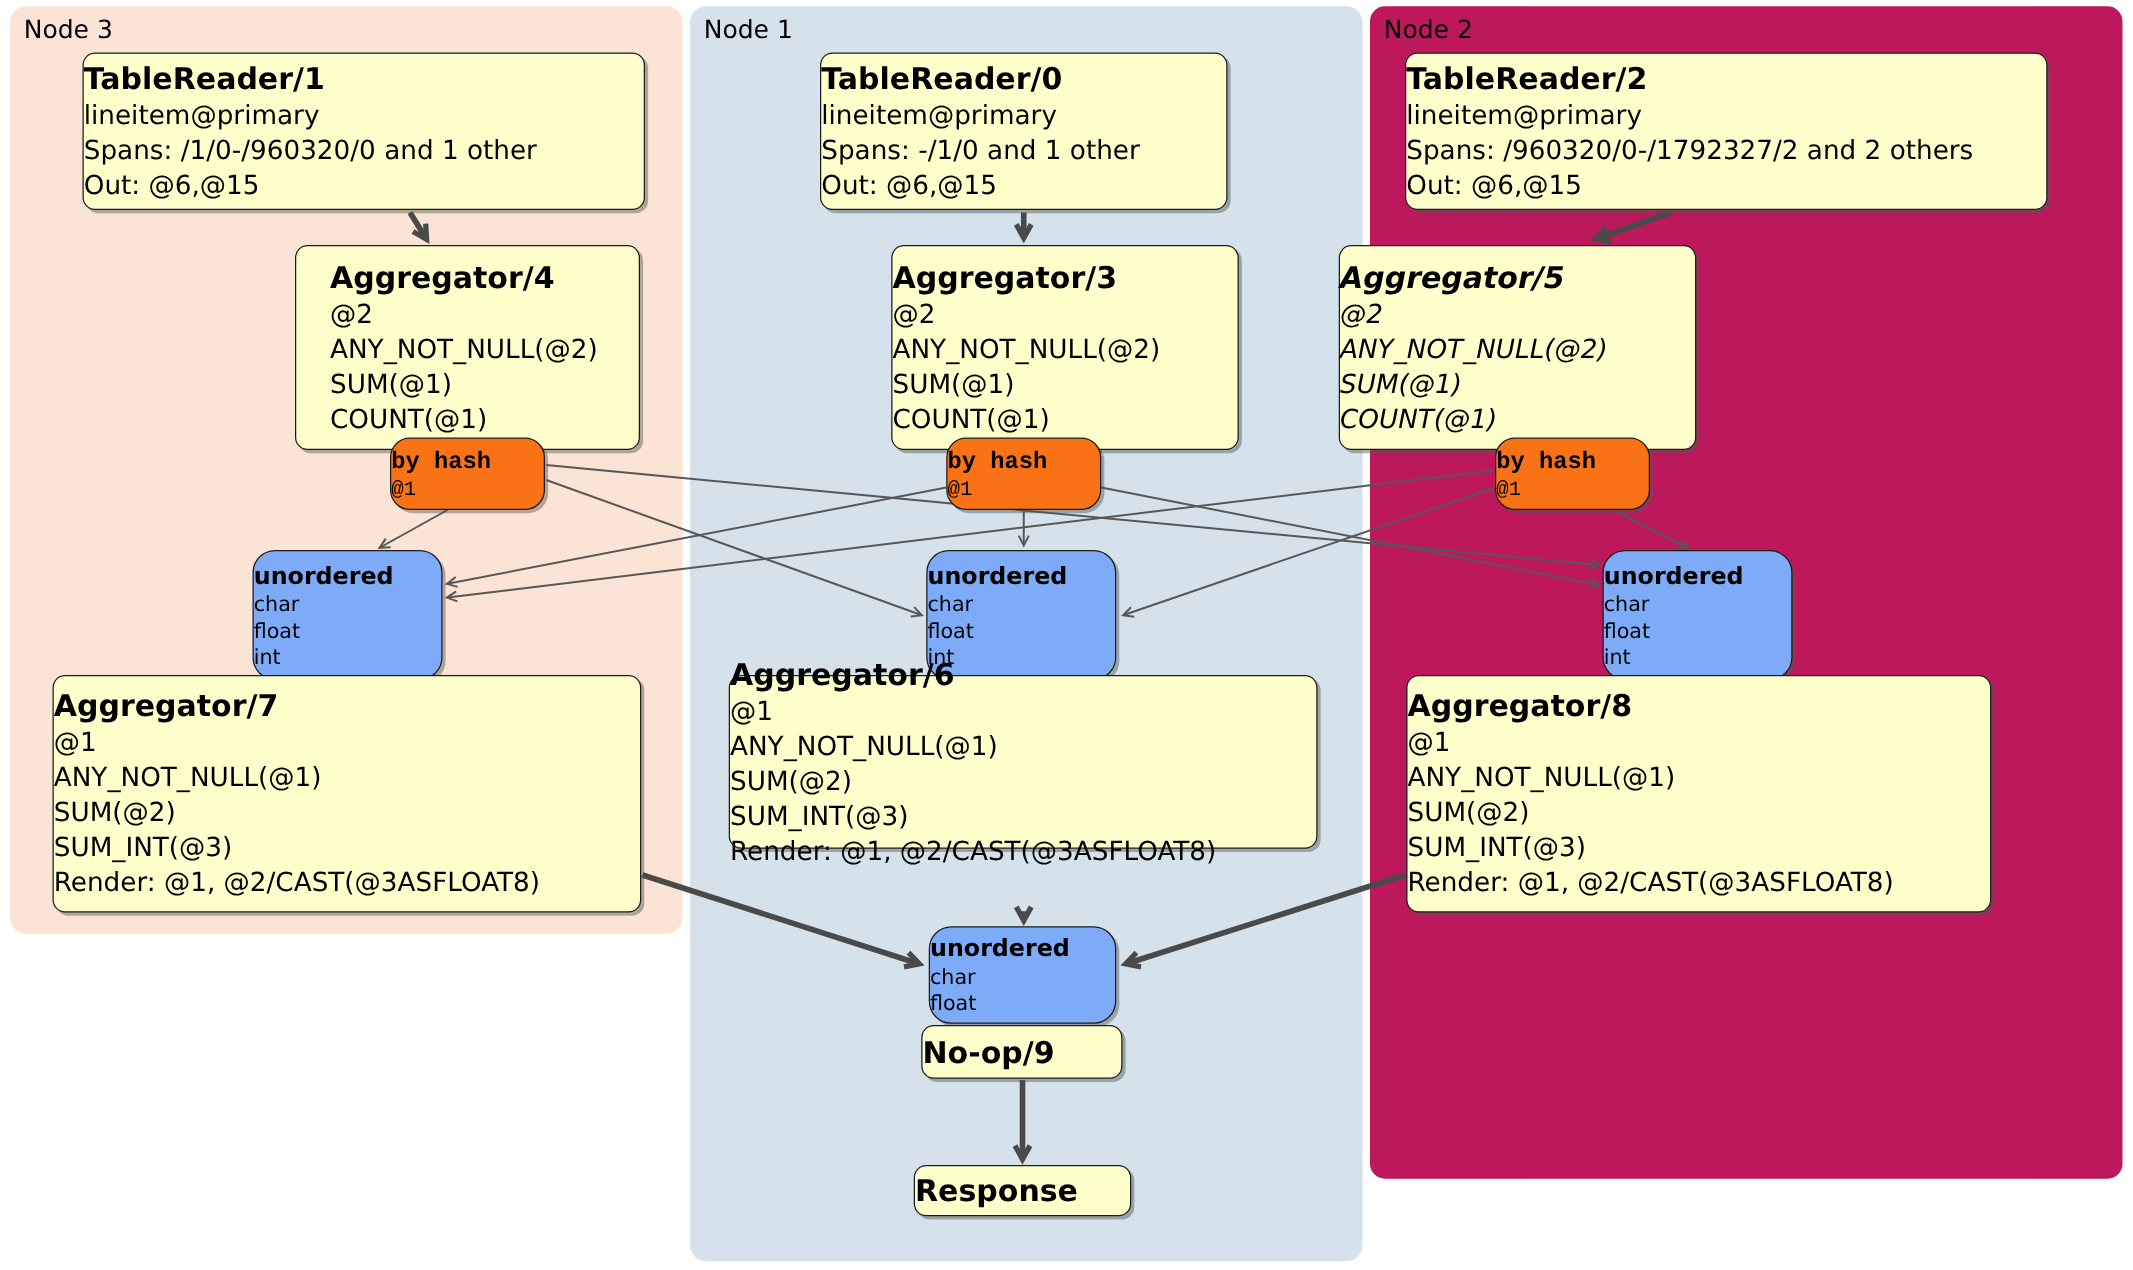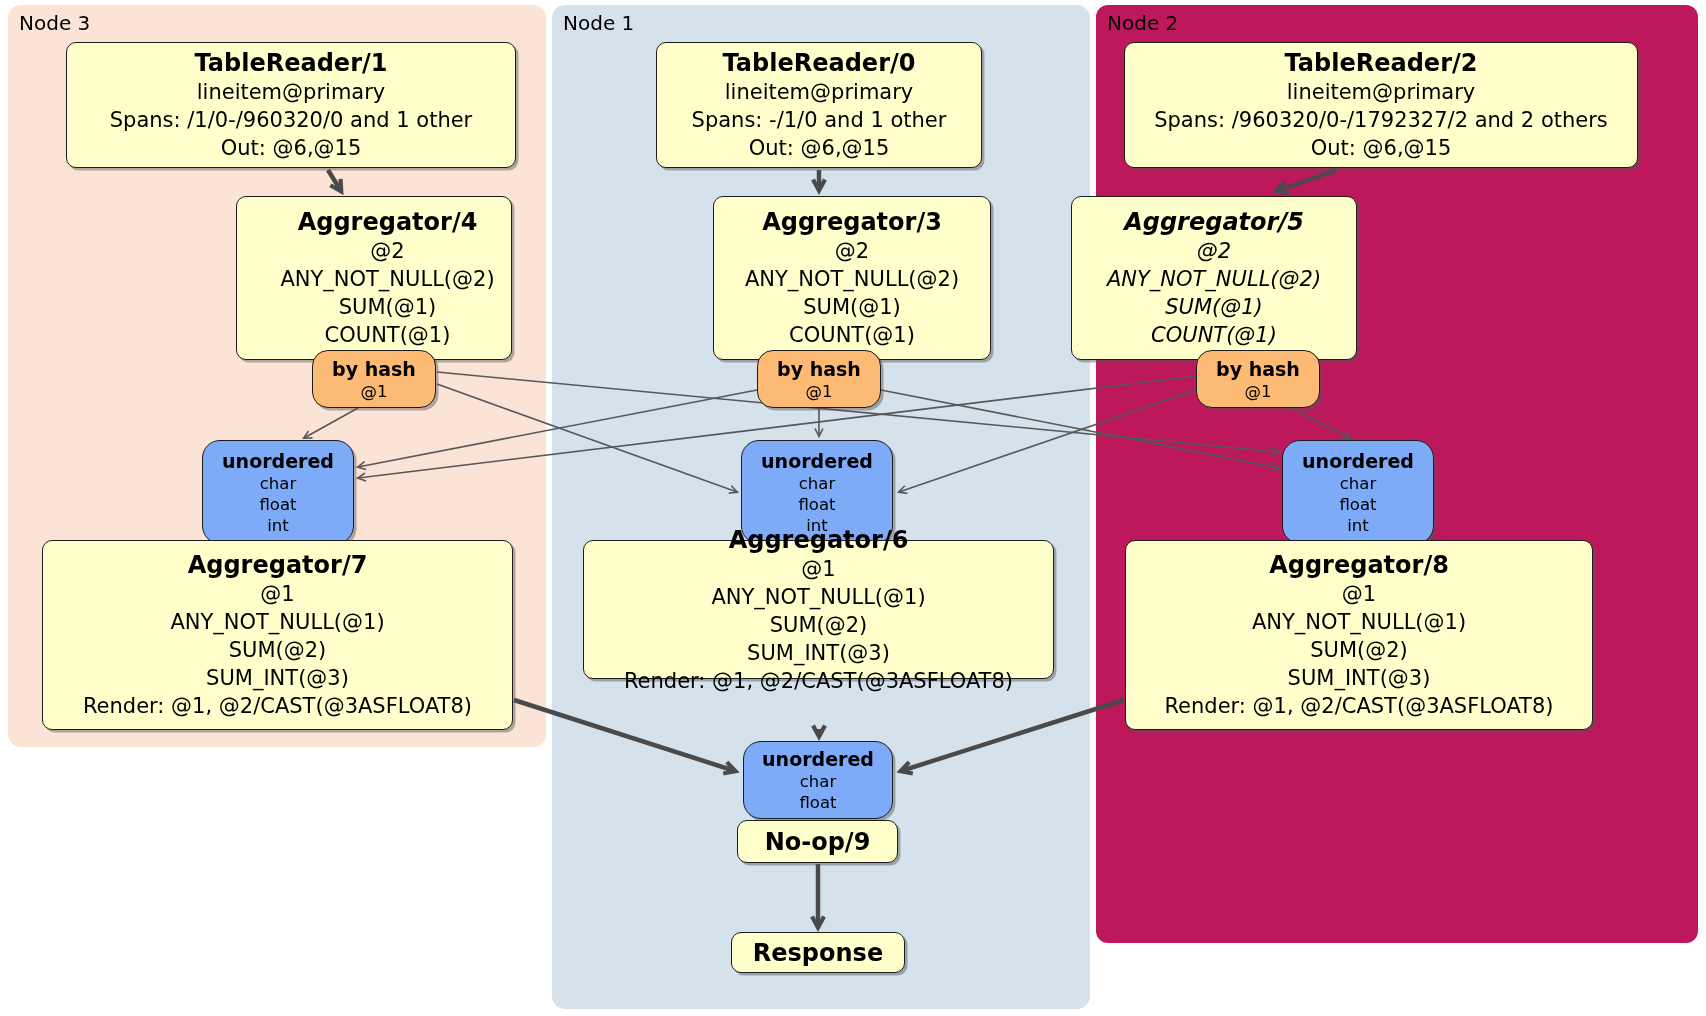--- a/index.html
+++ b/index.html
@@ -1,26 +1,26 @@
 <!DOCTYPE html>
 <html><head>
 <meta charset="utf-8">
 <style>
   html,body{margin:0;padding:0;background:#ffffff;font-family:"DejaVu Sans","Liberation Sans",sans-serif;}
   #stage{position:relative;width:1706px;height:1016px;background:#ffffff;overflow:hidden;}
   .region{position:absolute;border-radius:13px;}
   .region-label{position:absolute;left:11px;top:6px;font-size:20px;color:#000;}
   #edges{position:absolute;left:0;top:0;pointer-events:none;}
-  .box{position:absolute;display:flex;flex-direction:column;justify-content:center;align-items:center;
+  .box{position:absolute;display:flex;flex-direction:column;justify-content:center;align-items:flex-start;
        text-align:center;color:#000;border:1.7px solid #1c1c1c;
        box-shadow:2.5px 2.5px 0 rgba(85,85,85,.45);box-sizing:border-box;}
   .op{background:#ffffcc;border-radius:10px;}
   .op .t{font-weight:bold;font-size:24px;line-height:30px;white-space:nowrap;}
   .op .l{font-size:21px;line-height:28px;white-space:nowrap;}
-  .router{background:#fdba74;border-radius:16px;}
+  .router{background:#f97316;border-radius:16px;font-family:Liberation Mono, monospace;}
   .sync{background:#7dabf8;border-radius:18px;}
   .mini-t{font-weight:bold;font-size:19px;line-height:24px;white-space:nowrap;}
   .mini-l{font-size:16.5px;line-height:21px;white-space:nowrap;}
 </style>
 </head>
 <body>
 
 <div id="stage">
 
   <div class="region" style="left:8px;top:5px;width:538px;height:742px;background:#fbe3d6;">

